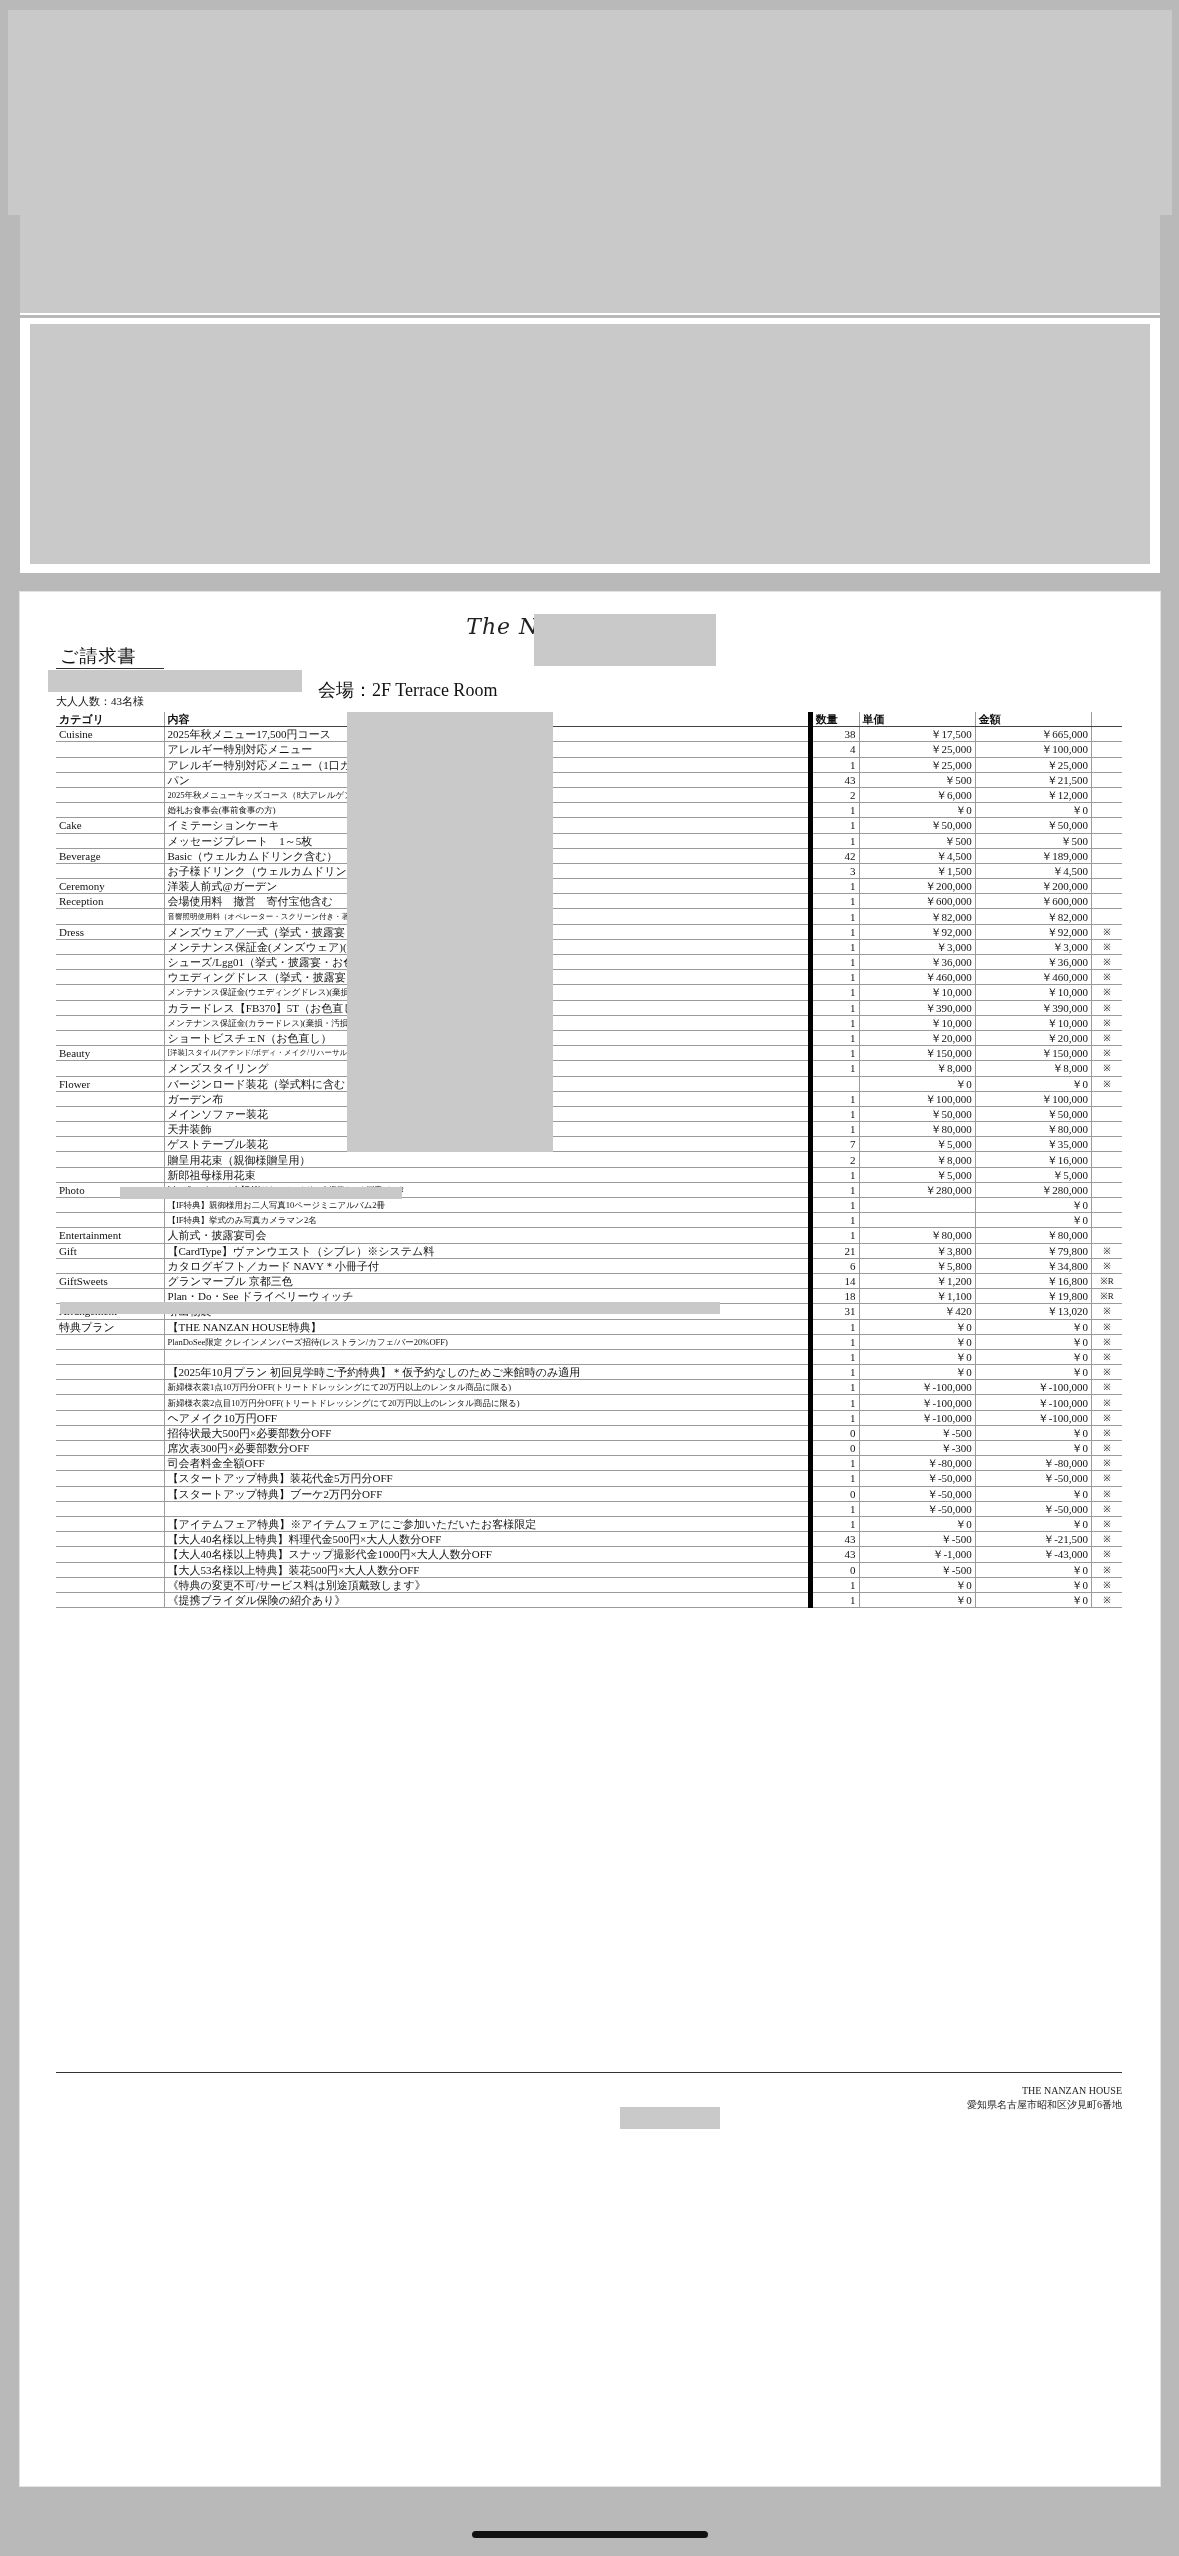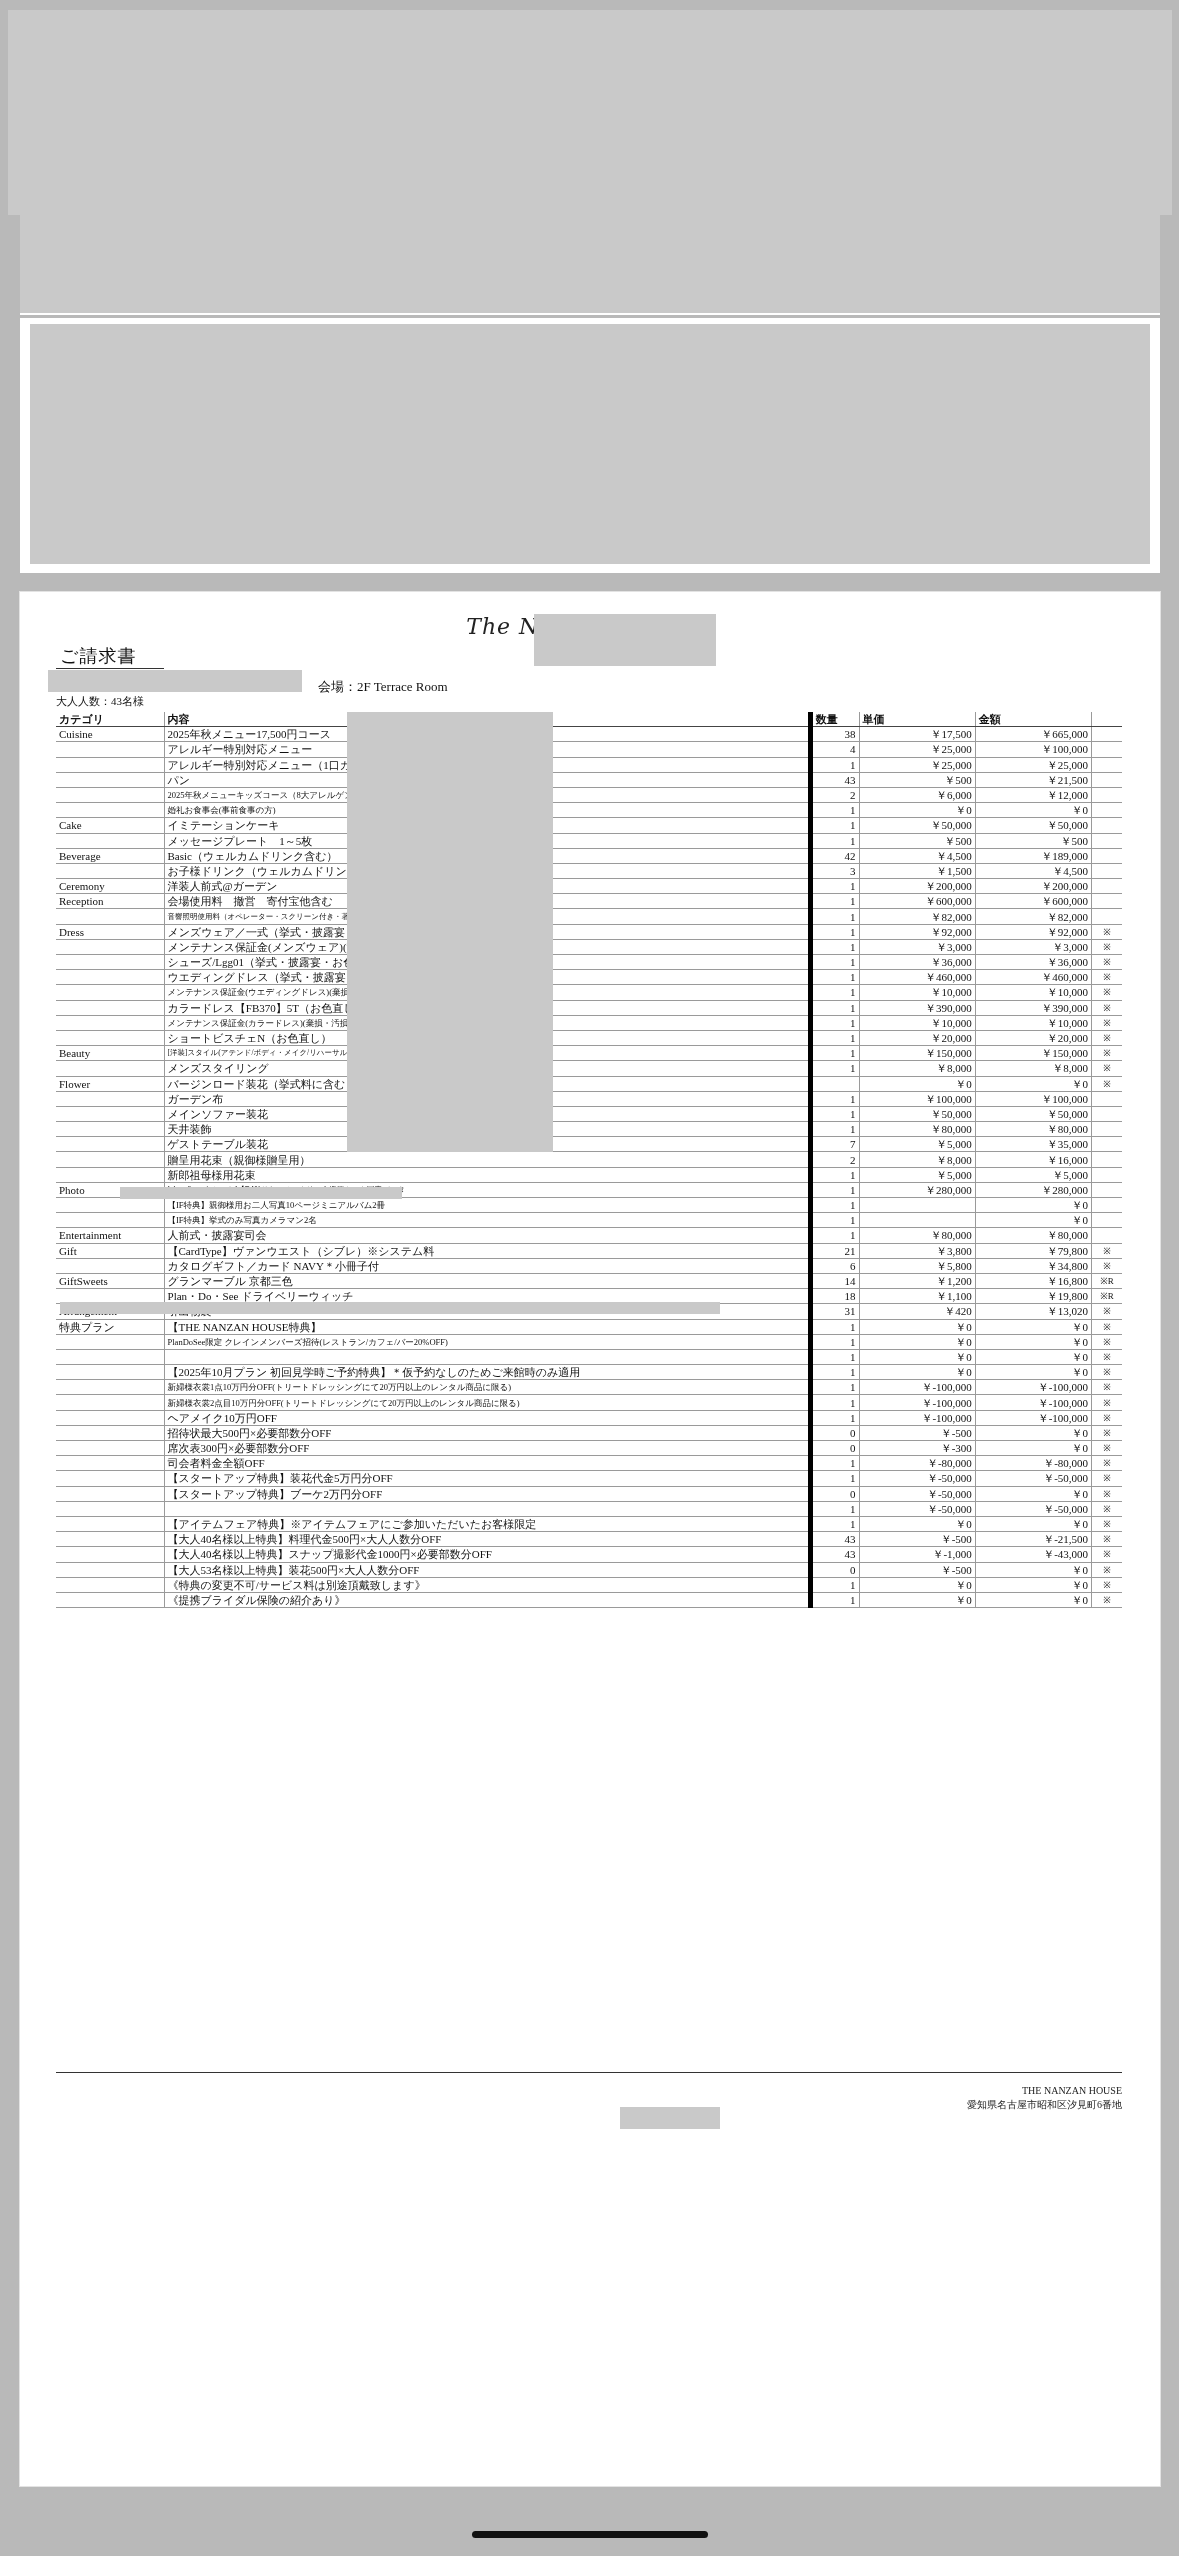--- a/index.html
+++ b/index.html
@@ -52,21 +52,21 @@
 
   .redact{background:#c9c9c9;position:absolute;}
   #r-top-right{left:514px;top:22px;width:182px;height:52px;}
   #r-name{left:28px;top:78px;width:254px;height:22px;}
   #r-mid-big{left:327px;top:120px;width:206px;height:440px;}
   #r-benefit{left:100px;top:595px;width:282px;height:12px;}
   #r-bar2{left:40px;top:710px;width:660px;height:12px;}
   #r-bottom{left:600px;top:1515px;width:100px;height:22px;}
 
   .venue{
-    position:absolute;left:298px;top:86px;font-size:13px;color:#111;
+    position:absolute;left:298px;top:86px;font-size:18px;color:#111;
   }
   .guests{
     position:absolute;left:36px;top:102px;font-size:11px;color:#111;
   }
 
   
   table.inv{
     position:absolute;left:36px;top:120px;width:1066px;
     border-collapse:collapse;
     font-size:11px;color:#111;
@@ -573,21 +573,21 @@
         <tr>
           <td class="c-cat"></td>
           <td class="c-item">【大人40名様以上特典】料理代金500円×大人人数分OFF</td>
           <td class="c-qty">43</td>
           <td class="c-unit">￥-500</td>
           <td class="c-amt">￥-21,500</td>
           <td class="c-note">※</td>
         </tr>
         <tr>
           <td class="c-cat"></td>
-          <td class="c-item">【大人40名様以上特典】スナップ撮影代金1000円×必要部数分OFF</td>
+          <td class="c-item">【大人40名様以上特典】スナップ撮影代金1000円×大人人数分OFF</td>
           <td class="c-qty">43</td>
           <td class="c-unit">￥-1,000</td>
           <td class="c-amt">￥-43,000</td>
           <td class="c-note">※</td>
         </tr>
         <tr>
           <td class="c-cat"></td>
           <td class="c-item">【大人53名様以上特典】装花500円×大人人数分OFF</td>
           <td class="c-qty">0</td>
           <td class="c-unit">￥-500</td>

